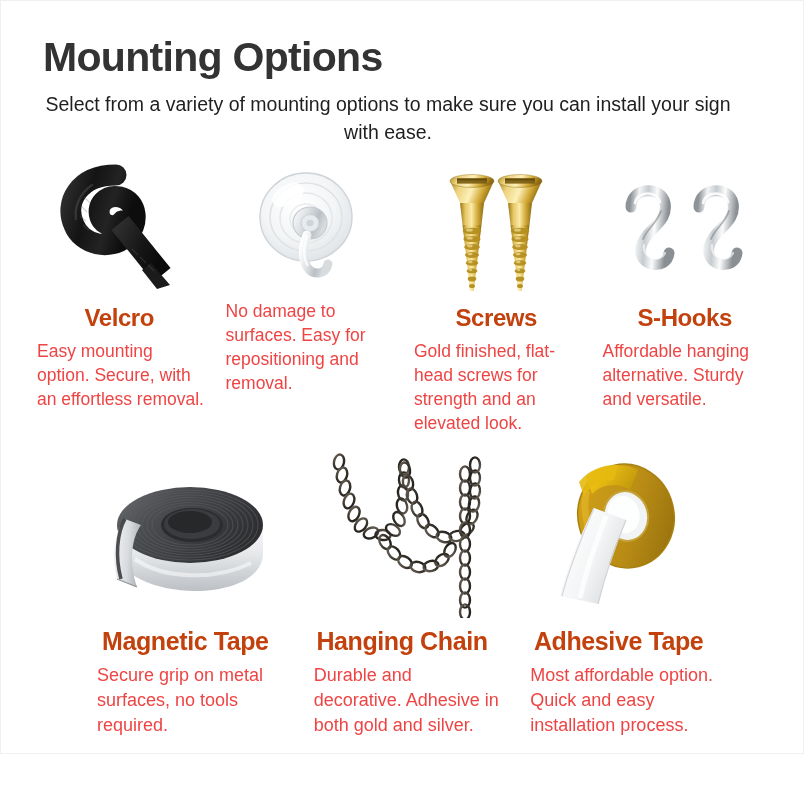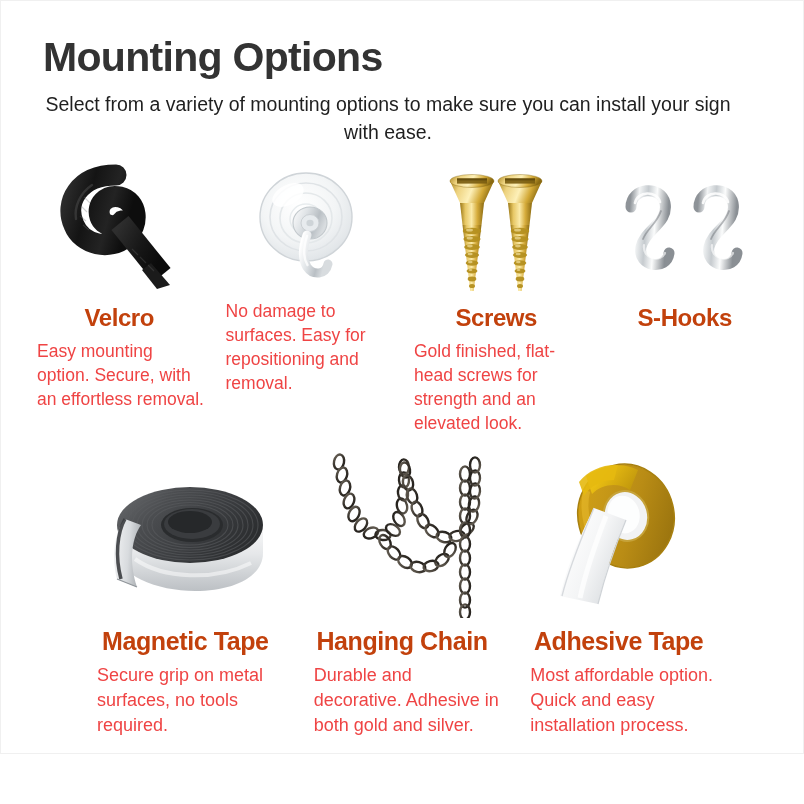--- a/index.html
+++ b/index.html
@@ -288,20 +288,21 @@
           </defs>
           <g transform="translate(10,14)">
               <use href="#sHook"></use>
             </g>
           <g transform="translate(78,14)">
               <use href="#sHook"></use>
             </g>
         </svg>
       </div>
       <div class="card-title">S-Hooks</div>
+      <div class="card-desc">Affordable hanging alternative. Sturdy and versatile.</div>
     </div>
 
   </div>
 
   <div class="row row-three">
 
     <div class="card">
       <div class="card-art">
         <svg width="180" height="150" viewBox="0 0 180 150">
           <defs>

